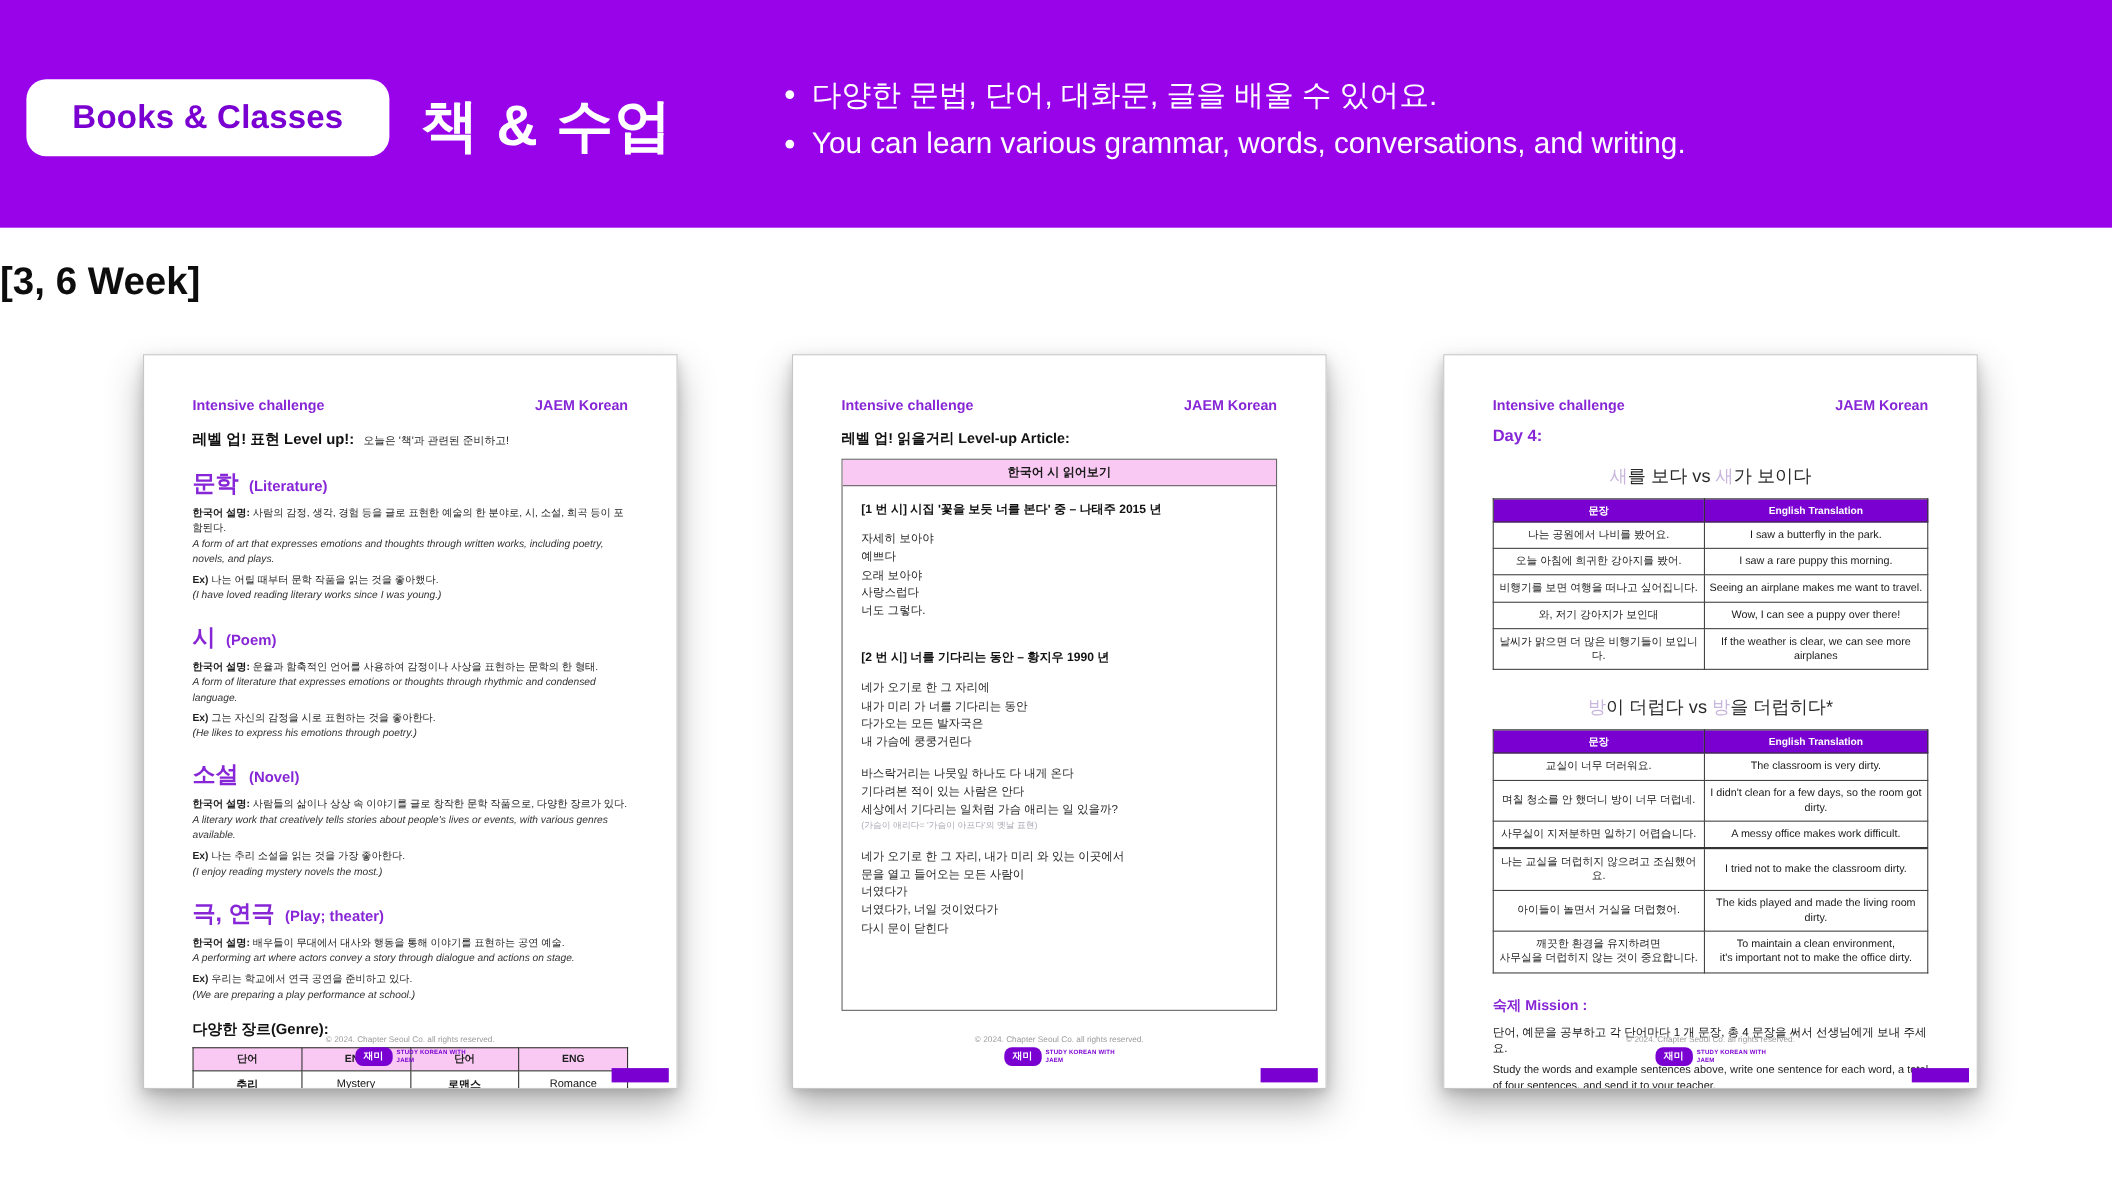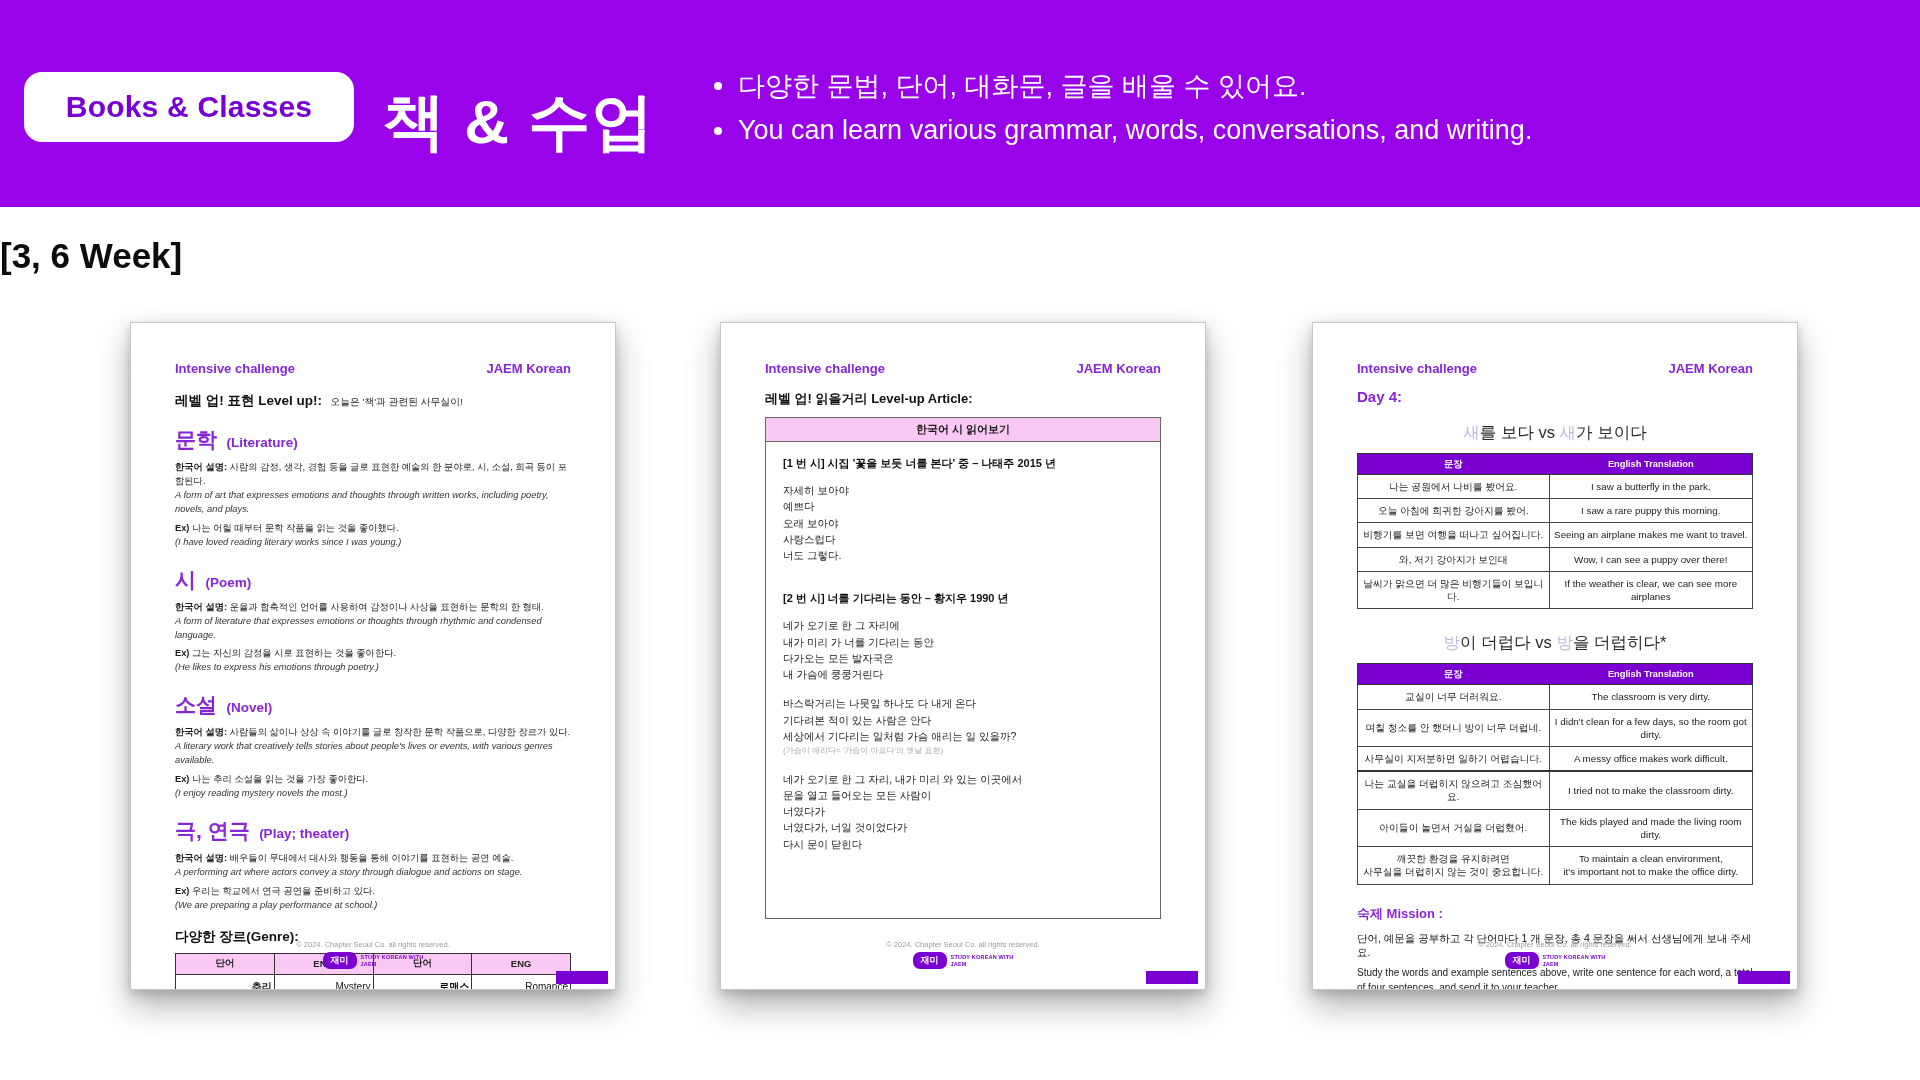--- a/index.html
+++ b/index.html
@@ -11,21 +11,21 @@
   }
   *{margin:0;padding:0;box-sizing:border-box;}
   html,body{width:1920px;height:1080px;background:#fff;font-family:"Liberation Sans",sans-serif;}
   .page{position:relative;width:1920px;height:1080px;overflow:hidden;background:#fff;}
 
   
   .band{position:absolute;top:0;left:0;width:1920px;height:207px;background:var(--band);}
   .pill{position:absolute;left:24px;top:72px;width:330px;height:70px;background:#fff;border-radius:18px;
         display:flex;align-items:center;justify-content:center;}
   .pill span{color:var(--purple-deep);font-weight:bold;font-size:30px;letter-spacing:.2px;}
-  .band-title{position:absolute;left:383px;top:80px;color:#fff;font-weight:bold;font-size:62px;letter-spacing:1px;}
+  .band-title{position:absolute;left:383px;top:80px;color:#fff;font-weight:bold;font-size:52px;letter-spacing:1px;}
   .bullets{position:absolute;left:714px;top:68px;list-style:none;}
   .bullets li{display:flex;align-items:baseline;color:#fff;font-size:27px;margin-bottom:11px;}
   .bullets .dot{width:8px;height:8px;border-radius:50%;background:#fff;margin-right:16px;align-self:center;flex:0 0 auto;}
 
   
   .week{position:absolute;top:236px;left:0;width:100%;text-align:left;font-size:35px;font-weight:bold;color:#0d0d0d;}
 
   
   .card{position:absolute;top:322px;width:486px;height:668px;background:#fff;border:1px solid #c6c6c6;
         box-shadow:0 16px 30px rgba(90,90,90,.45), 0 4px 10px rgba(120,120,120,.35);
@@ -49,21 +49,21 @@
   .sec{margin-top:16px;}
   .sec-h .ko{font-size:21px;font-weight:bold;color:var(--purple-text);}
   .sec-h .latin{font-size:13.5px;font-weight:bold;color:var(--purple-text);margin-left:5px;}
   .desc{font-size:9.3px;color:#1c1c1c;margin-top:7px;line-height:1.5;}
   .desc b{font-weight:bold;}
   .en-it{font-size:9.3px;color:#333;font-style:italic;line-height:1.5;}
   .ex{margin-top:5px;font-size:9.3px;color:#1c1c1c;line-height:1.5;}
   .genre-h{margin-top:15px;font-weight:bold;font-size:13.5px;color:#111;}
   table.genre{width:100%;margin-top:7px;border-collapse:collapse;border:1.5px solid #333;}
   table.genre th{background:var(--pink);border:1px solid #333;font-size:9.5px;font-weight:bold;padding:3.5px 2px;color:#222;}
-  table.genre td{border:1px solid #333;font-size:10px;text-align:right;padding:5px 2px;color:#111;}
+  table.genre td{border:1px solid #333;font-size:10px;text-align:center;padding:5px 2px;color:#111;}
   table.genre td.kr{font-weight:bold;}
 
   
   .art-title{margin-top:14px;font-weight:bold;font-size:13px;color:#111;}
   .art-box{margin-top:9px;border:1.2px solid #666;height:502px;overflow:hidden;}
   .art-banner{background:var(--pink);border-bottom:1.2px solid #666;text-align:center;font-weight:bold;font-size:11px;color:#1a1a1a;padding:4px 0;}
   .art-body{padding:13px 17px 0;font-size:10.5px;color:#222;line-height:1.55;}
   .poem-title{font-weight:bold;font-size:11px;color:#111;margin-bottom:10px;}
   .stanza{margin-bottom:13px;}
   .poem2-gap{margin-top:27px;}
@@ -107,21 +107,21 @@
 
   <h2 class="week">[3, 6 Week]</h2>
 
   <section class="card card1">
     <div class="brand-row">
       <span>Intensive challenge</span>
       <span>JAEM Korean</span>
     </div>
     <div class="ws-title">
       <span class="tb">레벨 업! 표현 Level up!:</span>
-      <span class="tr">오늘은 '책'과 관련된 사무실이!</span>
+      <span class="tr">오늘은 '책'과 관련된 준비하고!</span>
     </div>
 
     <div class="sec">
       <div class="sec-h">
         <span class="ko">문학</span>
         <span class="latin">(Literature)</span>
       </div>
       <div class="desc"><b>한국어 설명:</b> <span>사람의 감정, 생각, 경험 등을 글로 표현한 예술의 한 분야로, 시, 소설, 희곡 등이 포함된다.</span></div>
       <div class="en-it">A form of art that expresses emotions and thoughts through written works, including poetry, novels, and plays.</div>
       <div class="ex"><b>Ex)</b> <span>나는 어릴 때부터 문학 작품을 읽는 것을 좋아했다.</span></div>

